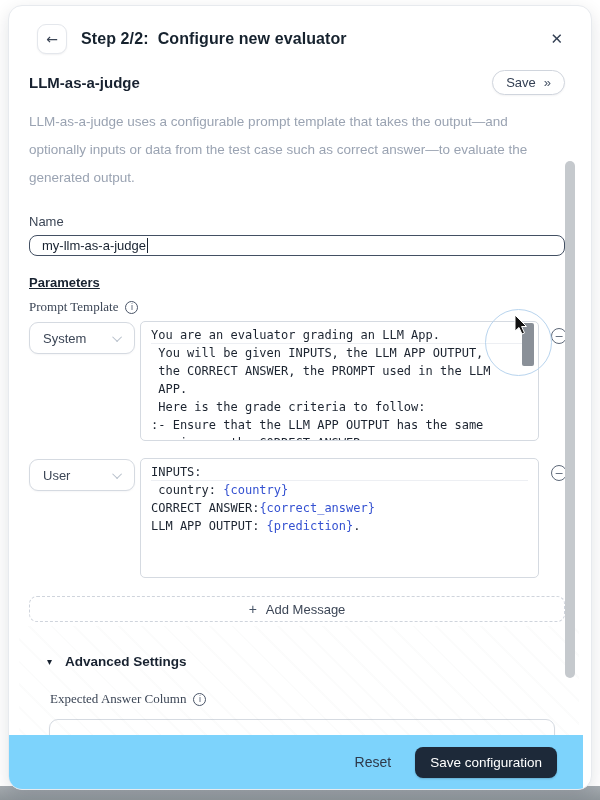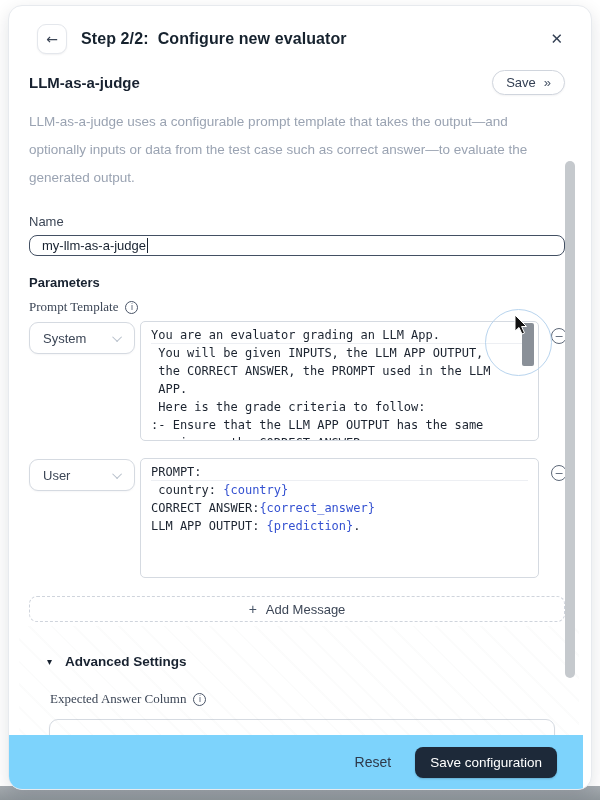--- a/index.html
+++ b/index.html
@@ -66,21 +66,21 @@
     max-width: 552px;
   }
   .field-label { margin-top: 22px; font-size: 13px; color: #3c4656; }
   .text-input {
     margin-top: 6px; height: 21px; width: 100%;
     border: 1.4px solid #435063; border-radius: 8px; background: #fff;
     display: flex; align-items: center; padding: 0 12px;
     font-size: 13px; color: #182230; cursor: text;
   }
   .caret { display: inline-block; width: 1.3px; height: 15px; background: #182230; margin-left: 1px; }
-  .section-label { margin-top: 19px; font-size: 13px; font-weight: 700; color: #182230; }
+  .section-label { margin-top: 19px; font-size: 13px; font-weight: 700; color: #182230; text-decoration: underline; }
   .label-row { display: flex; align-items: center; gap: 7px; margin-top: 9px; }
   .label-row .lbl { font-size: 13px; color: #3c4656; font-family: Liberation Serif, serif; }
   .info-icon {
     width: 13px; height: 13px; border: 1.2px solid #4a5568; border-radius: 50%;
     display: inline-flex; align-items: center; justify-content: center;
     font-size: 9px; color: #4a5568; cursor: pointer; flex: none;
   }
   
   .msg-row { display: flex; align-items: flex-start; margin-top: 6px; }
   .msg-row + .msg-row { margin-top: 17px; }
@@ -232,21 +232,21 @@
       </div>
     </div>
 
     <div class="msg-row">
       <div class="role-select">
         <span>User</span>
         <span class="chevron-down"></span>
       </div>
       <div class="msg-box">
         <div>
-            <div class="msg-line msg-line-first"><span>PROMPT:</span></div>
+            <div class="msg-line msg-line-first"><span>INPUTS:</span></div>
             <div class="msg-line"><span> country: </span><span class="tpl-var">{country}</span></div>
             <div class="msg-line"><span>CORRECT ANSWER:</span><span class="tpl-var">{correct_answer}</span></div>
             <div class="msg-line"><span>LLM APP OUTPUT: </span><span class="tpl-var">{prediction}</span><span>.</span></div>
           </div>
       </div>
       <div class="minus-btn">
         <span>−</span>
       </div>
     </div>
 

